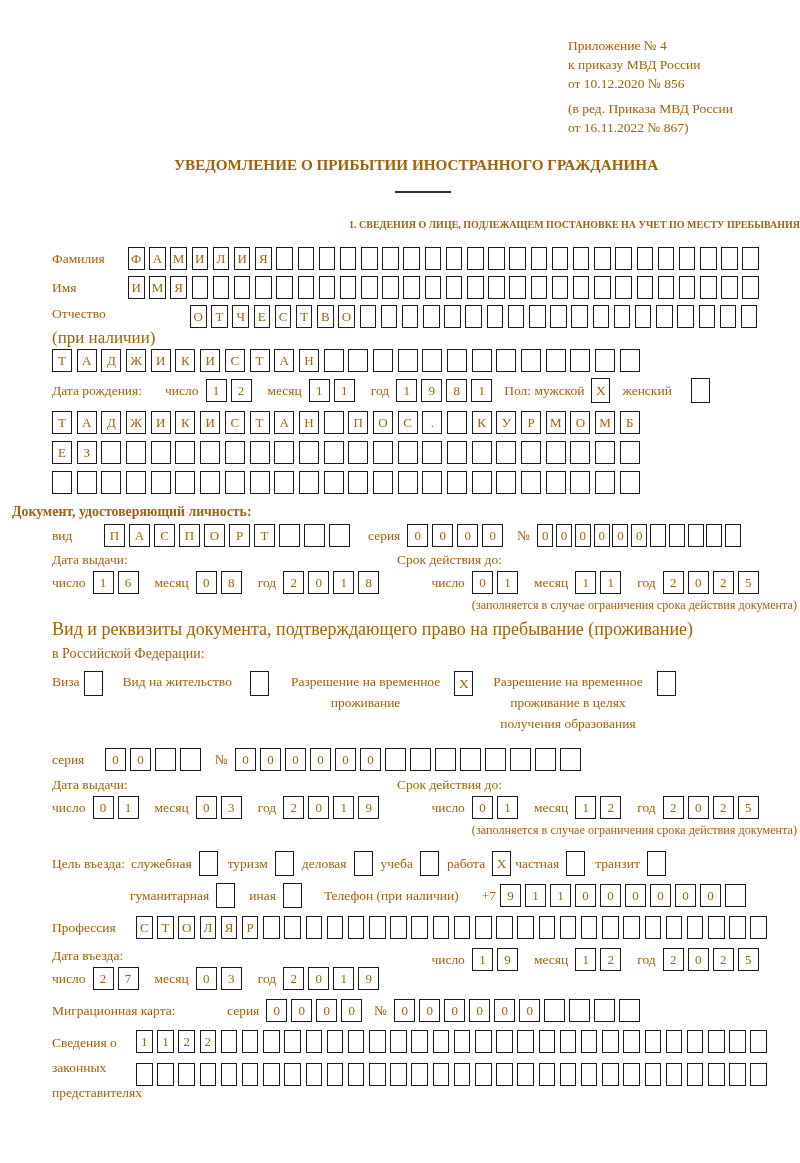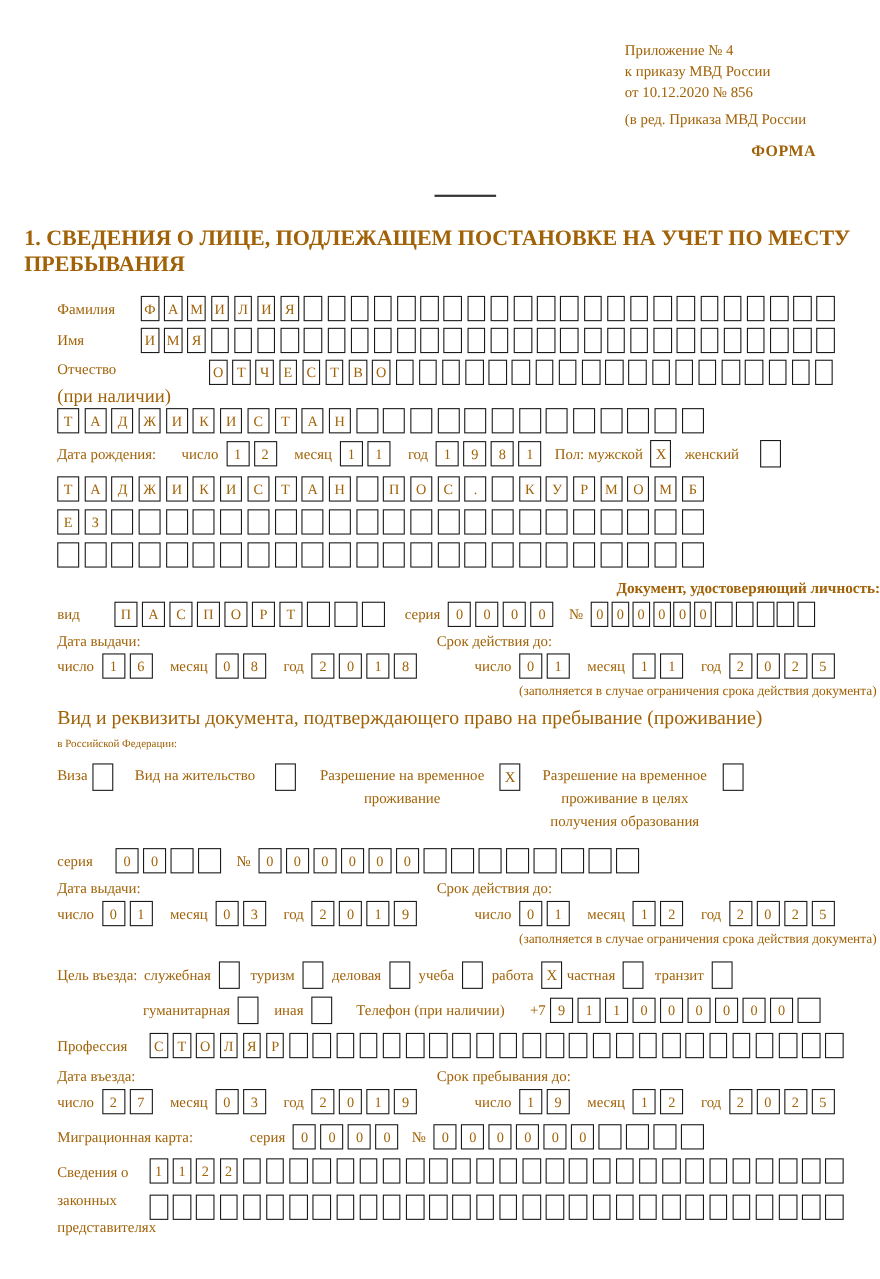--- a/index.html
+++ b/index.html
@@ -6,39 +6,39 @@
   .page{
     position:relative;width:800px;height:1163px;background:#ffffff;
     font-family:"Liberation Serif","DejaVu Serif",serif;color:#a16207;
     box-sizing:border-box;padding:36px 0 0 52px;overflow:hidden;
   }
   .ref{margin-left:516px;font-size:13.5px;line-height:19px;}
   .ref .ed{margin-top:6px;}
   .forma{margin-top:12px;padding-right:58px;text-align:right;font-weight:bold;font-size:14.5px;letter-spacing:.5px;}
   .title{margin-top:16px;text-align:center;font-weight:bold;font-size:15.2px;line-height:23px;margin-left:-20px;}
   .blank{display:inline-block;width:56px;border-bottom:2px solid #333;margin-left:14px;}
-  .sec{margin-top:20px;margin-left:-30px;text-align:left;font-weight:bold;font-size:20px;}
+  .sec{margin-top:20px;margin-left:-30px;text-align:right;font-weight:bold;font-size:10px;}
   .frow{display:flex;align-items:center;}
   .frow.top{align-items:flex-start;}
   .lbl{font-size:13.5px;line-height:18px;flex:none;}
   .sub{font-size:17px;font-family:Liberation Serif, serif;}
   .boxes{display:inline-flex;flex-wrap:nowrap;flex:none;}
   .cb{
     display:inline-flex;align-items:center;justify-content:center;flex:none;
     width:14.5px;height:21px;border:1.5px solid #1b1b1b;margin-right:4.7px;
     font-size:13px;line-height:21px;background:#fff;
   }
   .cb.w{width:18px;}
   .cb.d{width:19px;margin-right:4px;}
   .cb.n{width:14px;margin-right:2.8px;}
   .chk{
     display:inline-flex;align-items:center;justify-content:center;flex:none;
     width:17px;height:23px;border:1.7px solid #1b1b1b;font-size:13.5px;background:#fff;
   }
-  .center-bold{font-weight:bold;font-size:13.8px;text-align:right;margin-left:-40px;}
+  .center-bold{font-weight:bold;font-size:13.8px;text-align:left;margin-left:-40px;}
   .dl{font-size:13.5px;margin-right:7px;flex:none;}
   .g{margin-left:12px;}
   .dates{display:flex;align-items:flex-start;}
   .dcol-l{width:345px;flex:none;}
   .dcol-r{width:400px;flex:none;}
   .dhead{text-align:left;font-size:13.5px;margin-bottom:3px;}
   .dline{display:flex;align-items:center;}
   .dnote{font-size:12.2px;text-align:right;margin-top:4px;margin-left:-30px;}
   .opt-ml{font-size:13.5px;text-align:center;line-height:21px;}
   .lbl-col{display:flex;flex-direction:column;}
@@ -46,25 +46,26 @@
 </head>
 <body>
 
 <div class="page">
 
   <div class="ref">
     <div>Приложение № 4</div>
     <div>к приказу МВД России</div>
     <div>от 10.12.2020 № 856</div>
     <div class="ed">(в ред. Приказа МВД России</div>
-  </div>
-
-  <div class="forma">ФОРМА</div>
+    <div>от 16.11.2022 № 867)</div>
+  </div>
+
 
   <div class="title">
+    <div>УВЕДОМЛЕНИЕ О ПРИБЫТИИ ИНОСТРАННОГО ГРАЖДАНИНА</div>
     <div><span class="blank"></span></div>
   </div>
 
   <div class="sec">1. СВЕДЕНИЯ О ЛИЦЕ, ПОДЛЕЖАЩЕМ ПОСТАНОВКЕ НА УЧЕТ ПО МЕСТУ ПРЕБЫВАНИЯ</div>
 
   <div class="frow" style="margin-top:17px">
     <span class="lbl" style="width:76px">Фамилия</span>
     <span class="boxes">
         <span class="cb">Ф</span>
         <span class="cb">А</span>
@@ -389,21 +390,21 @@
             <span class="cb d">0</span>
             <span class="cb d">2</span>
             <span class="cb d">5</span>
           </span>
       </div>
       <div class="dnote">(заполняется в случае ограничения срока действия документа)</div>
     </div>
   </div>
 
   <div class="lbl" style="margin-top:7px;font-size:18px">Вид и реквизиты документа, подтверждающего право на пребывание (проживание)</div>
-  <div class="lbl" style="margin-top:7px;font-size:10px">в Российской Федерации:</div>
+  <div class="lbl" style="margin-top:7px;font-size:14px">в Российской Федерации:</div>
 
   <div class="frow top" style="margin-top:8px">
     <div class="opt-ml">
         <div>Виза</div>
       </div>
     <span class="chk" style="margin-left:4px"></span>
     <div class="opt-ml" style="margin-left:20px">
         <div>Вид на жительство</div>
       </div>
     <span class="chk" style="margin-left:18px"></span>
@@ -587,21 +588,20 @@
         <span class="dl g">год</span>
         <span class="boxes">
             <span class="cb d">2</span>
             <span class="cb d">0</span>
             <span class="cb d">1</span>
             <span class="cb d">9</span>
           </span>
       </div>
     </div>
     <div class="dcol-r">
-      <div class="dhead">Срок пребывания до:</div>
       <div class="dline" style="justify-content:center">
         <span class="dl">число</span>
         <span class="boxes">
             <span class="cb d">1</span>
             <span class="cb d">9</span>
           </span>
         <span class="dl g">месяц</span>
         <span class="boxes">
             <span class="cb d">1</span>
             <span class="cb d">2</span>

